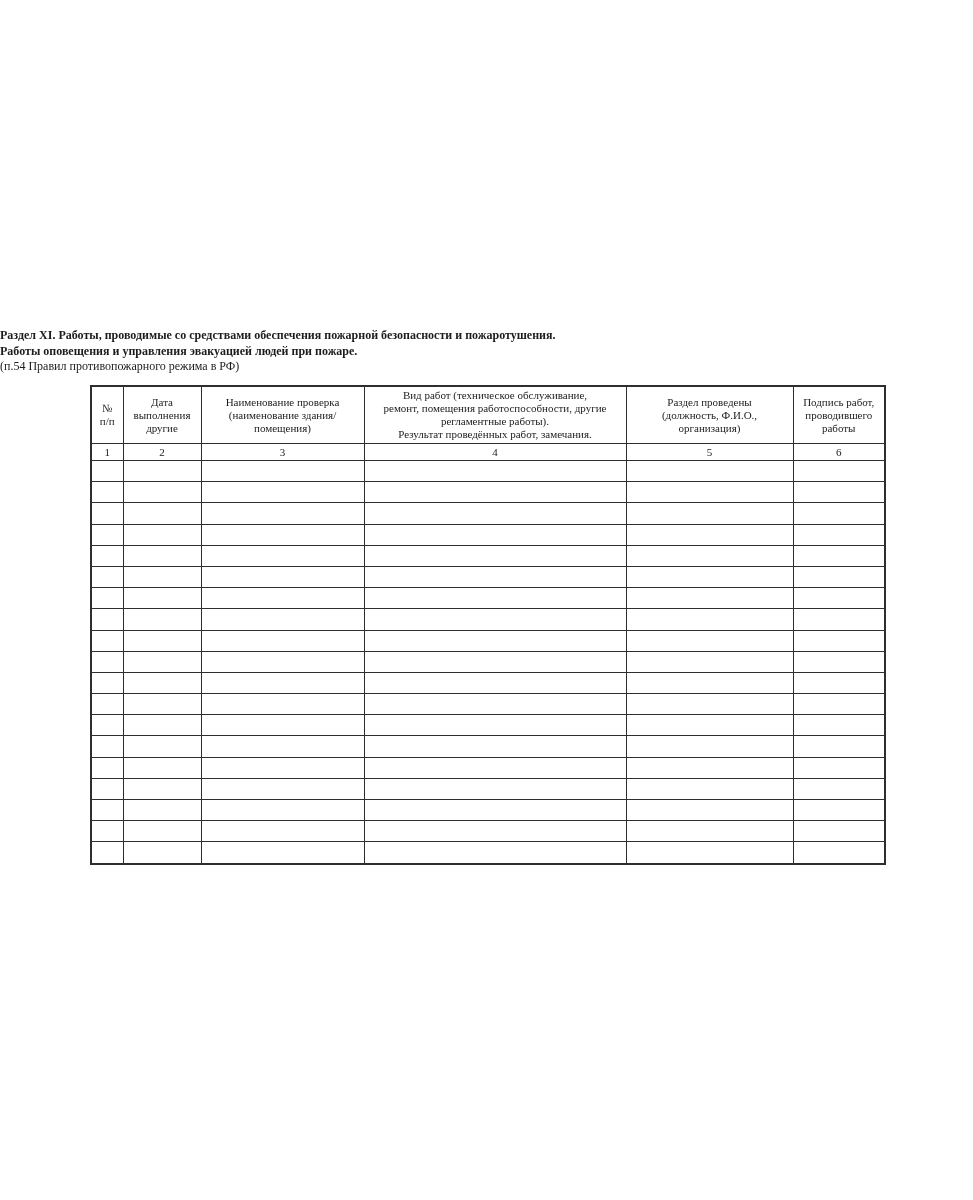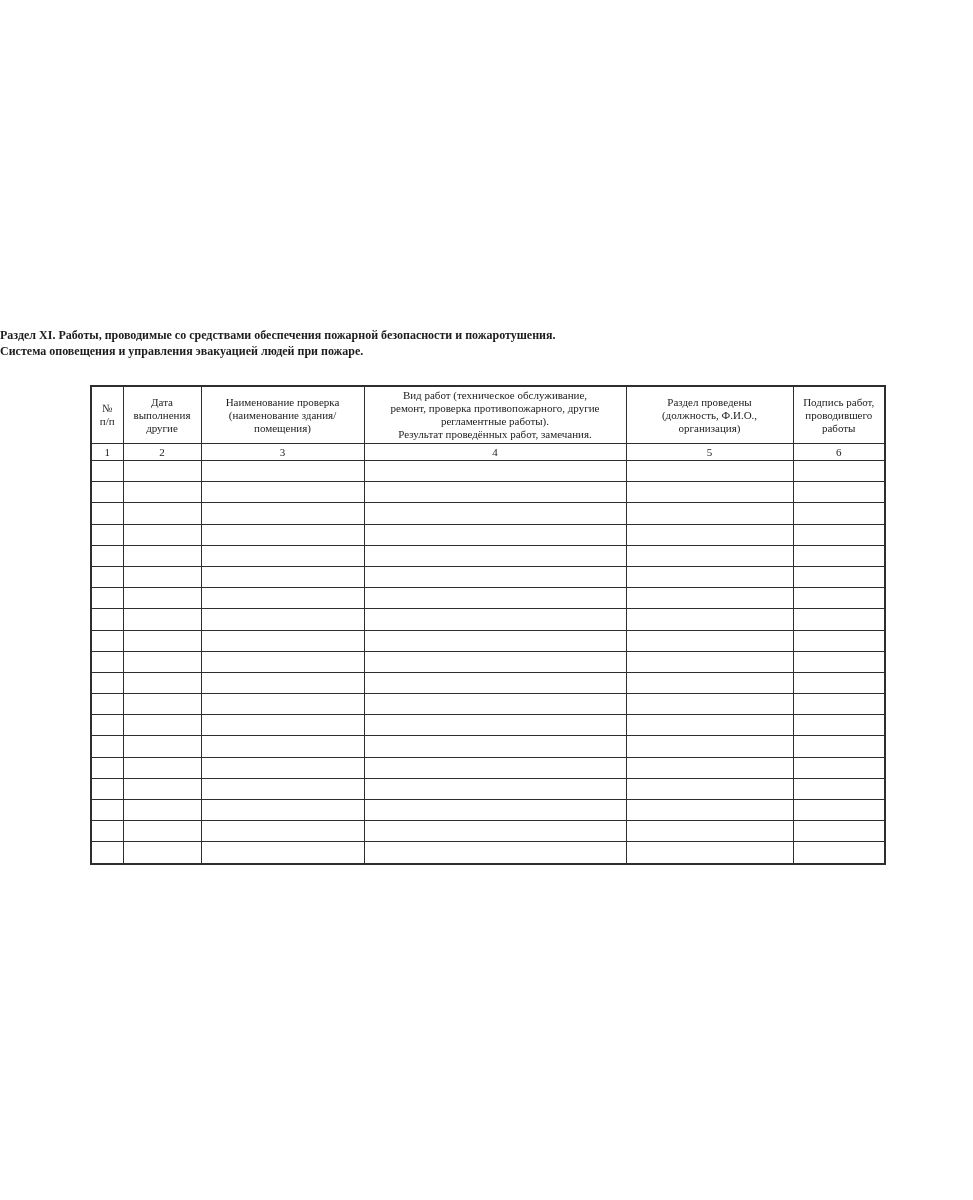--- a/index.html
+++ b/index.html
@@ -72,21 +72,22 @@
   col.c3 { width: 163px; }
   col.c4 { width: 262px; }
   col.c5 { width: 167px; }
   col.c6 { width: 92px; }
 </style>
 </head>
 <body>
 
 <div class="title-block">
   <div class="title-line bold">Раздел XI. Работы, проводимые со средствами обеспечения пожарной безопасности и пожаротушения.</div>
-  <div class="title-line bold">Система оповещения и управления эвакуацией людей при пожаре.</div>
+  <div class="title-line bold">Работы оповещения и управления эвакуацией людей при пожаре.</div>
+  <div class="title-line">(п.54 Правил противопожарного режима в РФ)</div>
 </div>
 
 <table class="journal">
   <colgroup>
     <col class="c1">
       <col class="c2">
       <col class="c3">
       <col class="c4">
       <col class="c5">
       <col class="c6">
@@ -95,21 +96,21 @@
     <tr>
       <th>№
 п/п</th>
       <th>Дата
 выполнения
 другие</th>
       <th>Наименование проверка
 (наименование здания/
 помещения)</th>
       <th>Вид работ (техническое обслуживание,
-ремонт, проверка противопожарного, другие
+ремонт, помещения работоспособности, другие
 регламентные работы).
 Результат проведённых работ, замечания.</th>
       <th>Раздел проведены
 (должность, Ф.И.О.,
 организация)</th>
       <th>Подпись работ,
 проводившего
 работы</th>
     </tr>
     <tr class="number-row">

